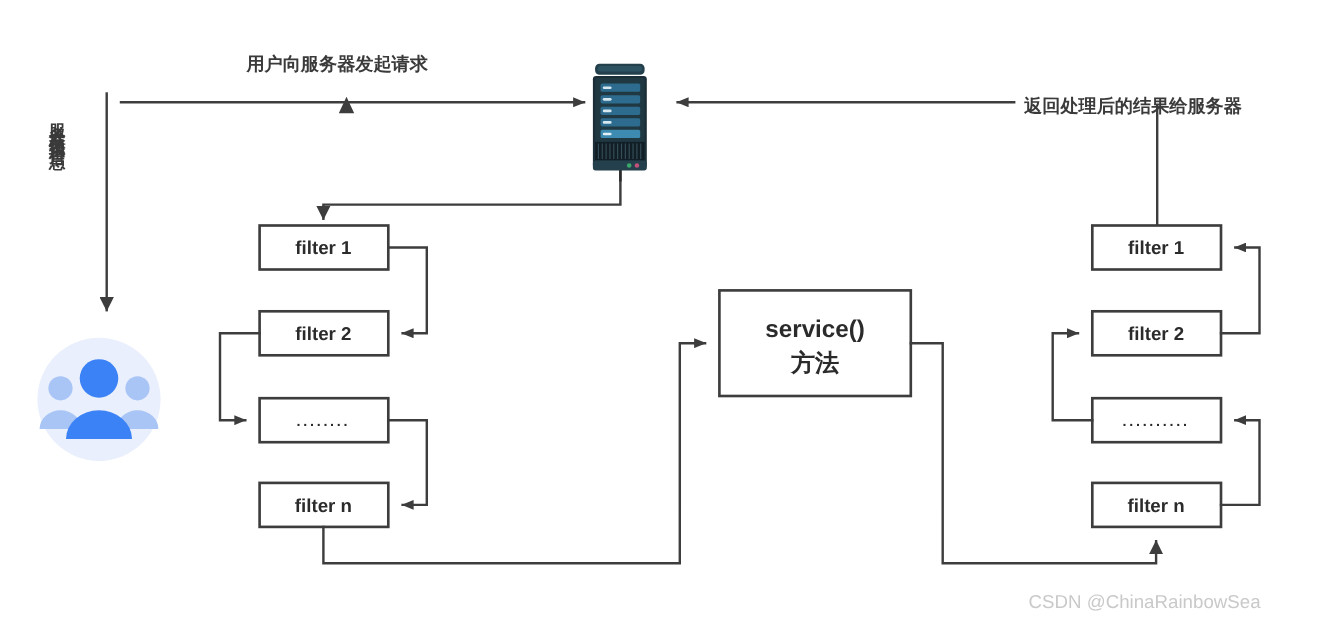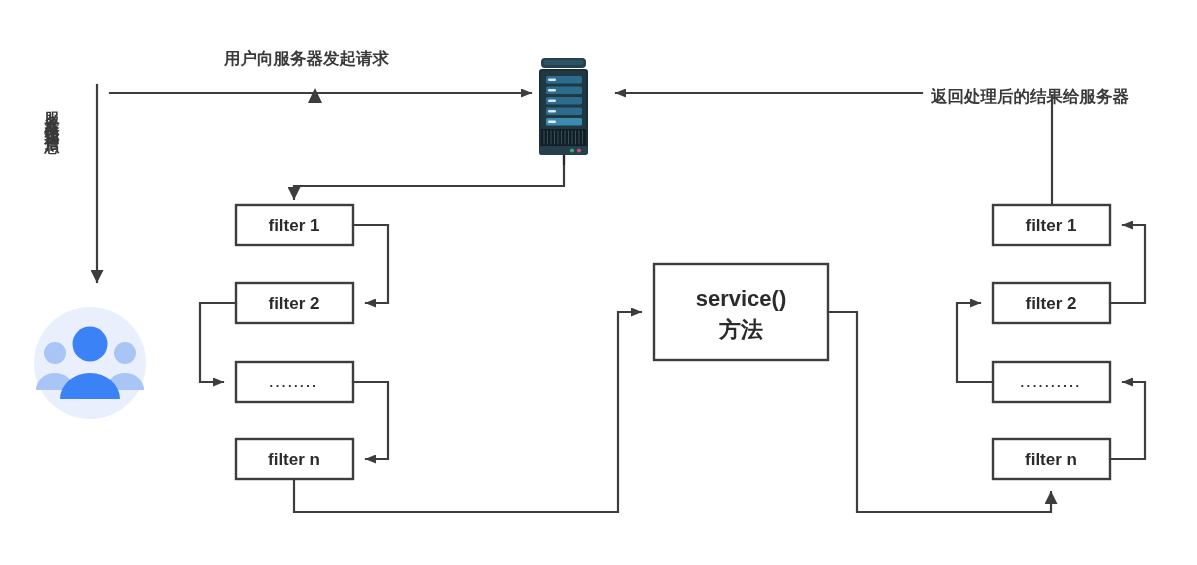--- a/index.html
+++ b/index.html
@@ -257,15 +257,16 @@
     <text class="box-label" x="1051" y="465" text-anchor="middle">filter n</text>
 
     <text class="svc-label" x="741" y="306" text-anchor="middle">service()</text>
     <text class="svc-label" x="741" y="337" text-anchor="middle">方法</text>
 
   </svg>
 
   <div class="vert-label" style="left:44px; top:100px;">服务器反馈给用户信息</div>
 
   <div class="watermark-wrap">
+    <div class="wm-csdn">CSDN @ChinaRainbowSea</div>
   </div>
 
 </div>
 
 </body></html>

